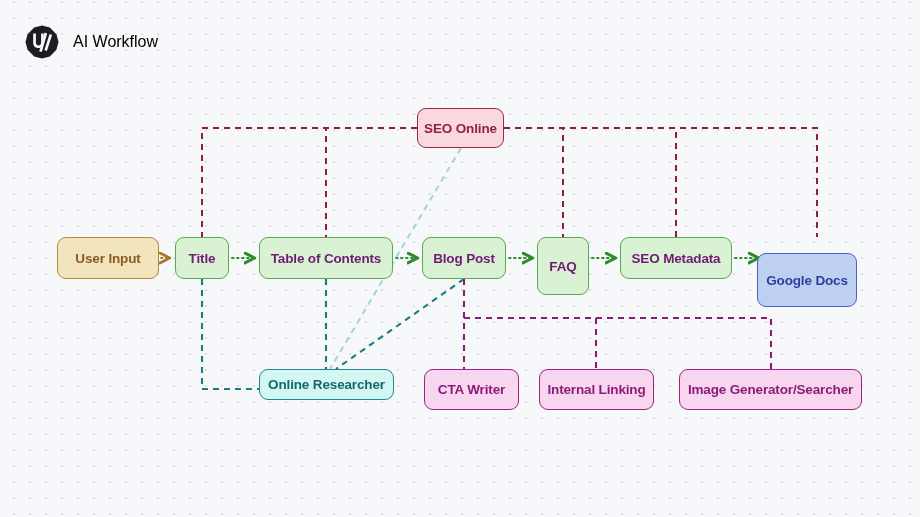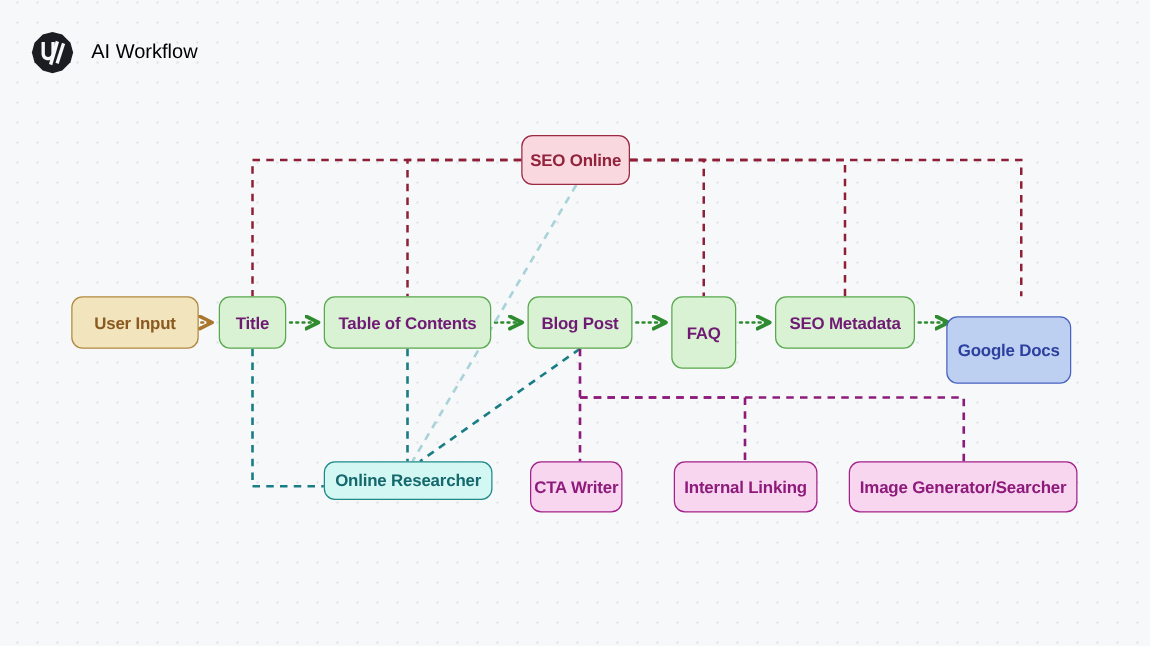--- a/index.html
+++ b/index.html
@@ -157,21 +157,21 @@
       </div>
       <div class="node blue" style="left: 757px; top: 237px; width: 100px; height: 54px; margin-top: 16px;">
         <span>Google Docs</span>
       </div>
       <div class="node rose" style="left: 417px; top: 108px; width: 87px; height: 40px;">
         <span>SEO Online</span>
       </div>
       <div class="node cyan" style="left: 259px; top: 369px; width: 135px; height: 31px;">
         <span>Online Researcher</span>
       </div>
-      <div class="node pink" style="left: 424px; top: 369px; width: 74px; height: 41px;">
+      <div class="node pink" style="left: 424px; top: 369px; width: 95px; height: 41px;">
         <span>CTA Writer</span>
       </div>
       <div class="node pink" style="left: 539px; top: 369px; width: 115px; height: 41px;">
         <span>Internal Linking</span>
       </div>
       <div class="node pink" style="left: 679px; top: 369px; width: 183px; height: 41px;">
         <span>Image Generator/Searcher</span>
       </div>
     </div>
 

